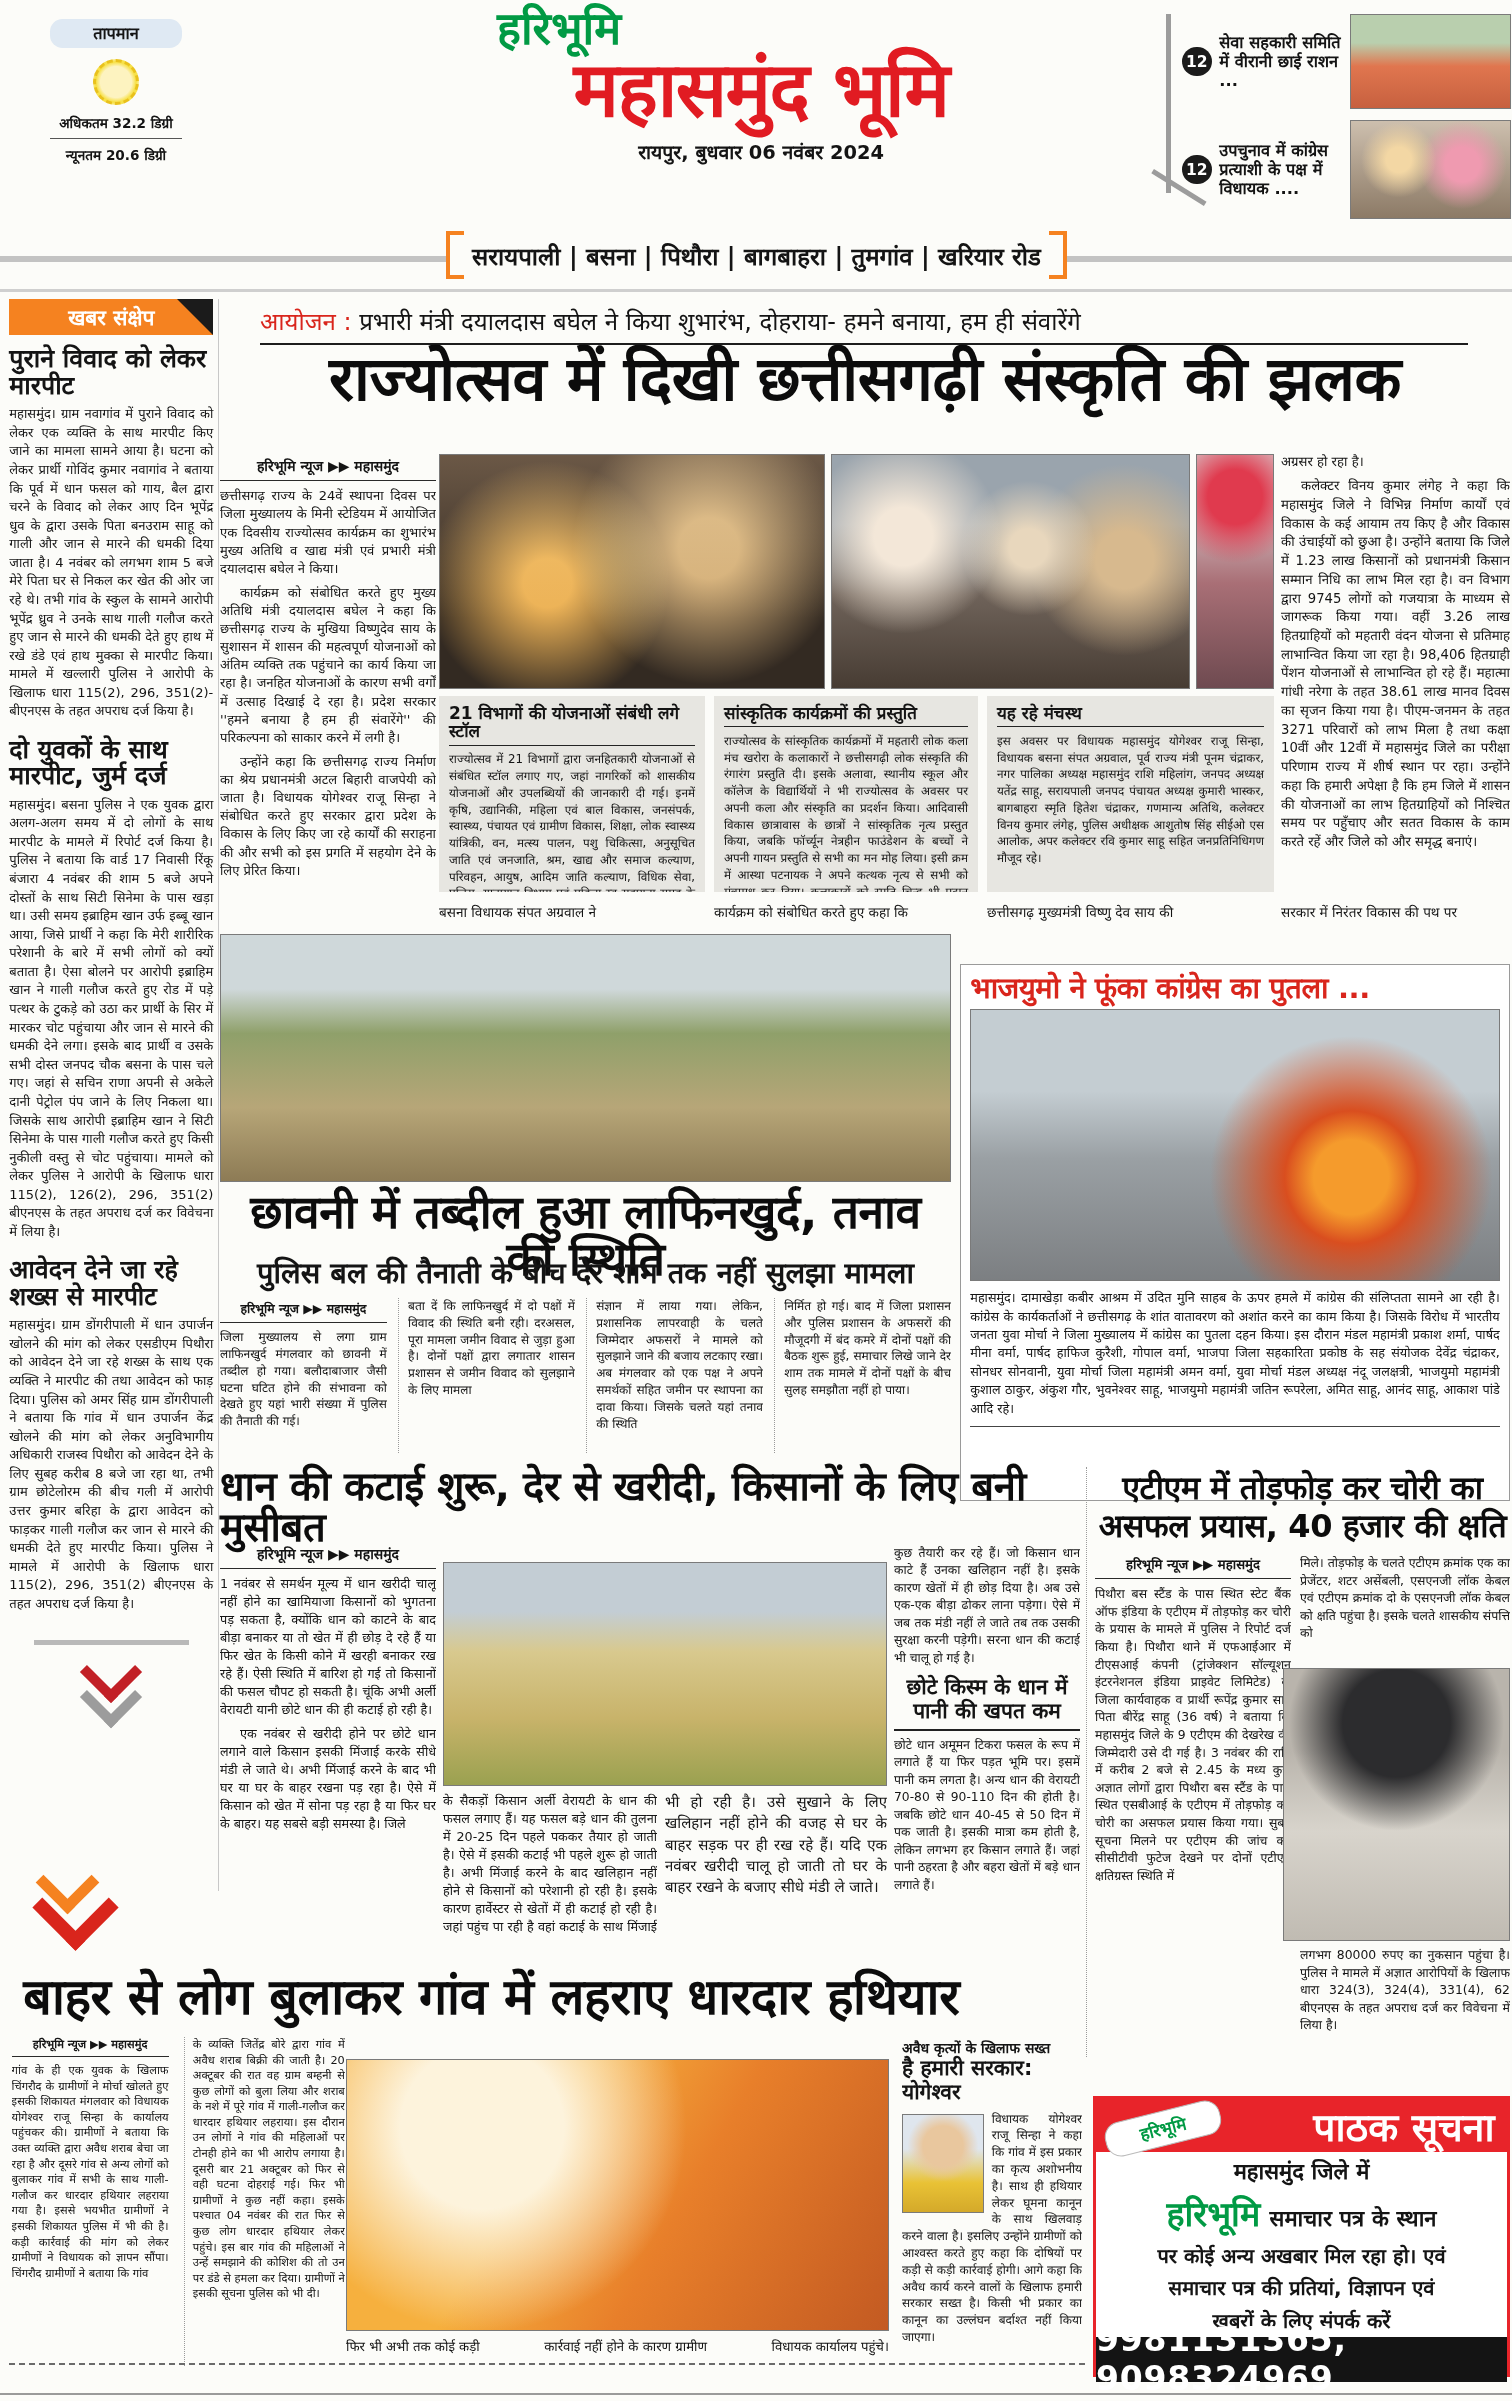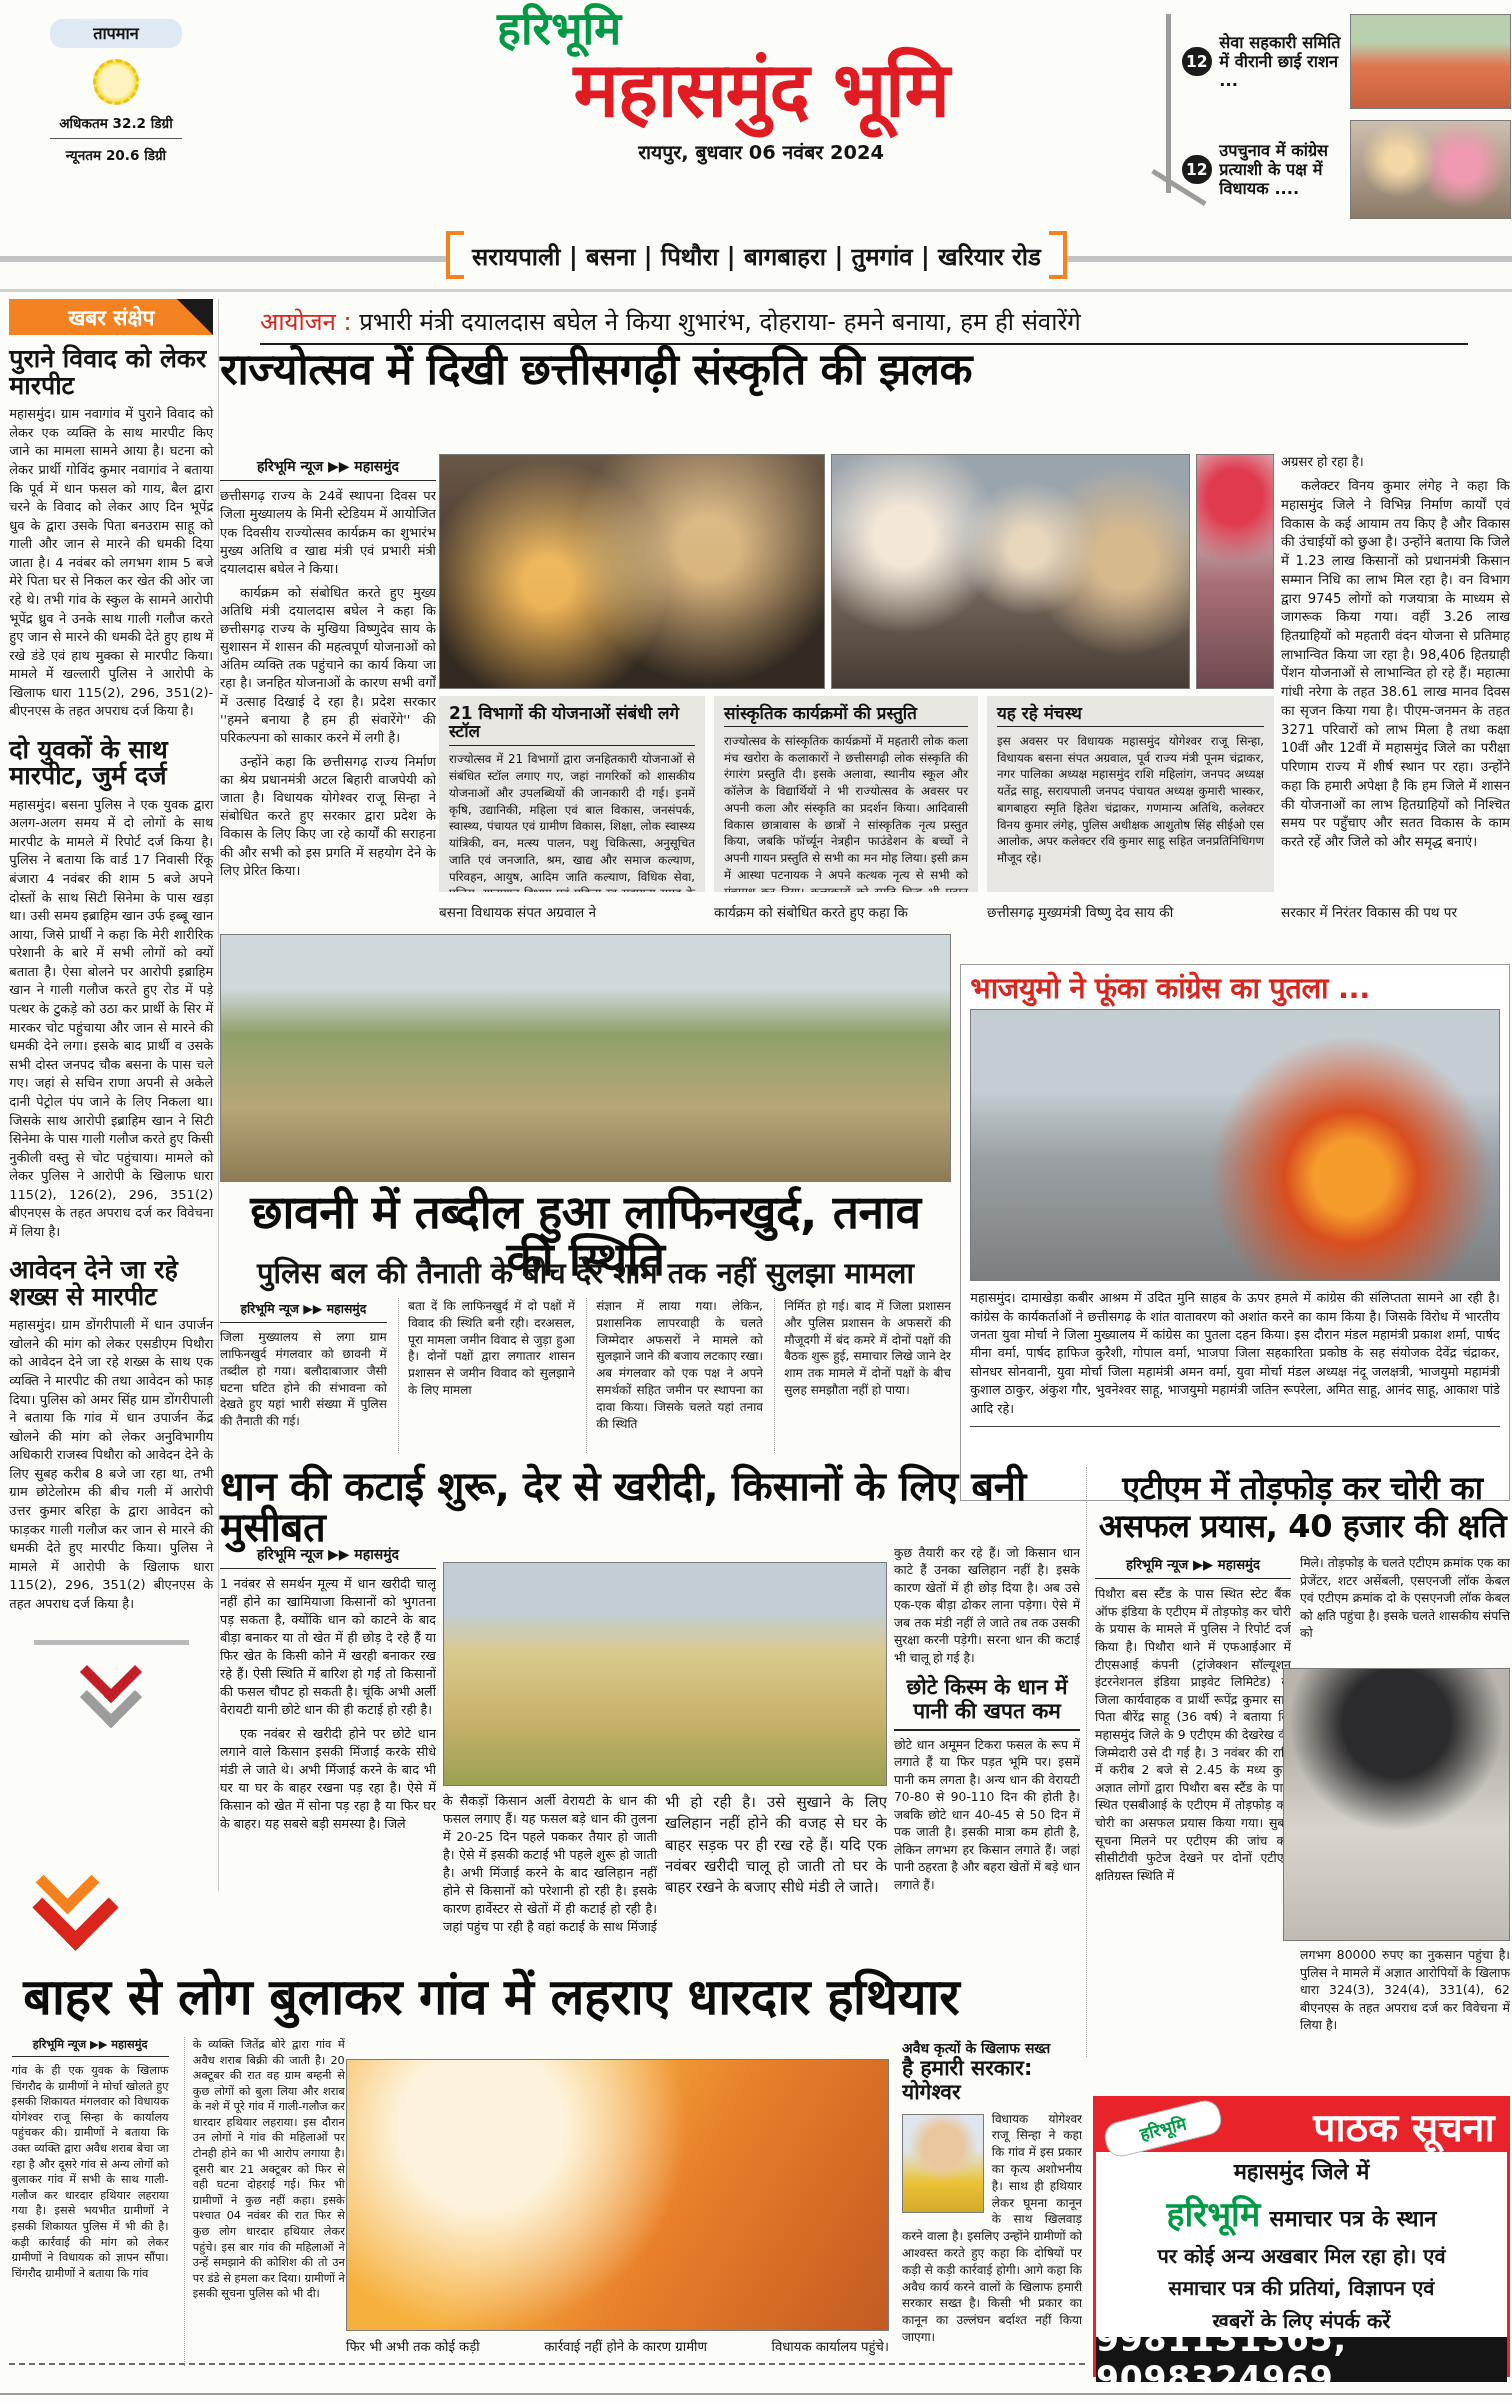--- a/index.html
+++ b/index.html
@@ -96,21 +96,21 @@
 
     <div style="width:155px;height:5.4px;background:#b9b9b9;margin:26.4px auto 4.7px;"></div>
     <div style="width:34px;height:34px;margin:0 auto;border-right:10px solid #c22026;border-bottom:10px solid #c22026;transform:rotate(45deg);"></div>
     <div style="width:34px;height:34px;margin:-29.5px auto 0;border-right:10px solid #9c9c9c;border-bottom:10px solid #9c9c9c;transform:rotate(45deg) translate(7.8px,7.8px);"></div>
   </div>
 
   <div class="abs" style="left:220px;top:304px;width:1208px;border-bottom:2.3px solid #1d1d1d;padding-bottom:6.2px;font-size:24px;font-weight:400;margin-left:40px;">
     <span class="red">आयोजन :</span>
     <span>प्रभारी मंत्री दयालदास बघेल ने किया शुभारंभ, दोहराया- हमने बनाया, हम ही संवारेंगे</span>
   </div>
-  <div class="abs hl" style="left:220px;top:348px;width:1290px;text-align:left;font-size:43px;">राज्योत्सव में दिखी छत्तीसगढ़ी संस्कृति की झलक</div>
+  <div class="abs hl" style="left:220px;top:348px;width:1290px;text-align:center;font-size:61px;">राज्योत्सव में दिखी छत्तीसगढ़ी संस्कृति की झलक</div>
 
   <div class="abs col" style="left:220px;top:454px;width:216px;height:472px;">
     <span class="byline">हरिभूमि न्यूज ▶▶ महासमुंद</span>
     <div class="jt" style="font-size:13px;line-height:1.4;">
       <p class="np">छत्तीसगढ़ राज्य के 24वें स्थापना दिवस पर जिला मुख्यालय के मिनी स्टेडियम में आयोजित एक दिवसीय राज्योत्सव कार्यक्रम का शुभारंभ मुख्य अतिथि व खाद्य मंत्री एवं प्रभारी मंत्री दयालदास बघेल ने किया।</p>
       <p>कार्यक्रम को संबोधित करते हुए मुख्य अतिथि मंत्री दयालदास बघेल ने कहा कि छत्तीसगढ़ राज्य के मुखिया विष्णुदेव साय के सुशासन में शासन की महत्वपूर्ण योजनाओं को अंतिम व्यक्ति तक पहुंचाने का कार्य किया जा रहा है। जनहित योजनाओं के कारण सभी वर्गों में उत्साह दिखाई दे रहा है। प्रदेश सरकार ''हमने बनाया है हम ही संवारेंगे'' की परिकल्पना को साकार करने में लगी है।</p>
       <p>उन्होंने कहा कि छत्तीसगढ़ राज्य निर्माण का श्रेय प्रधानमंत्री अटल बिहारी वाजपेयी को जाता है। विधायक योगेश्वर राजू सिन्हा ने संबोधित करते हुए सरकार द्वारा प्रदेश के विकास के लिए किए जा रहे कार्यों की सराहना की और सभी को इस प्रगति में सहयोग देने के लिए प्रेरित किया।</p>
     </div>
   </div>
 

